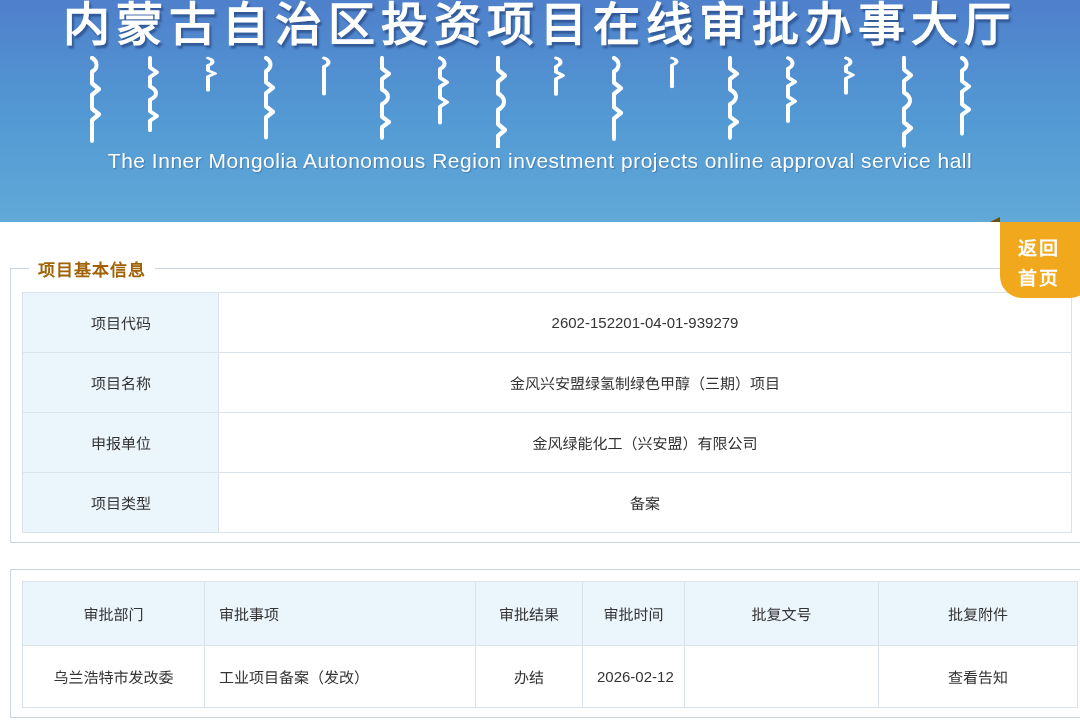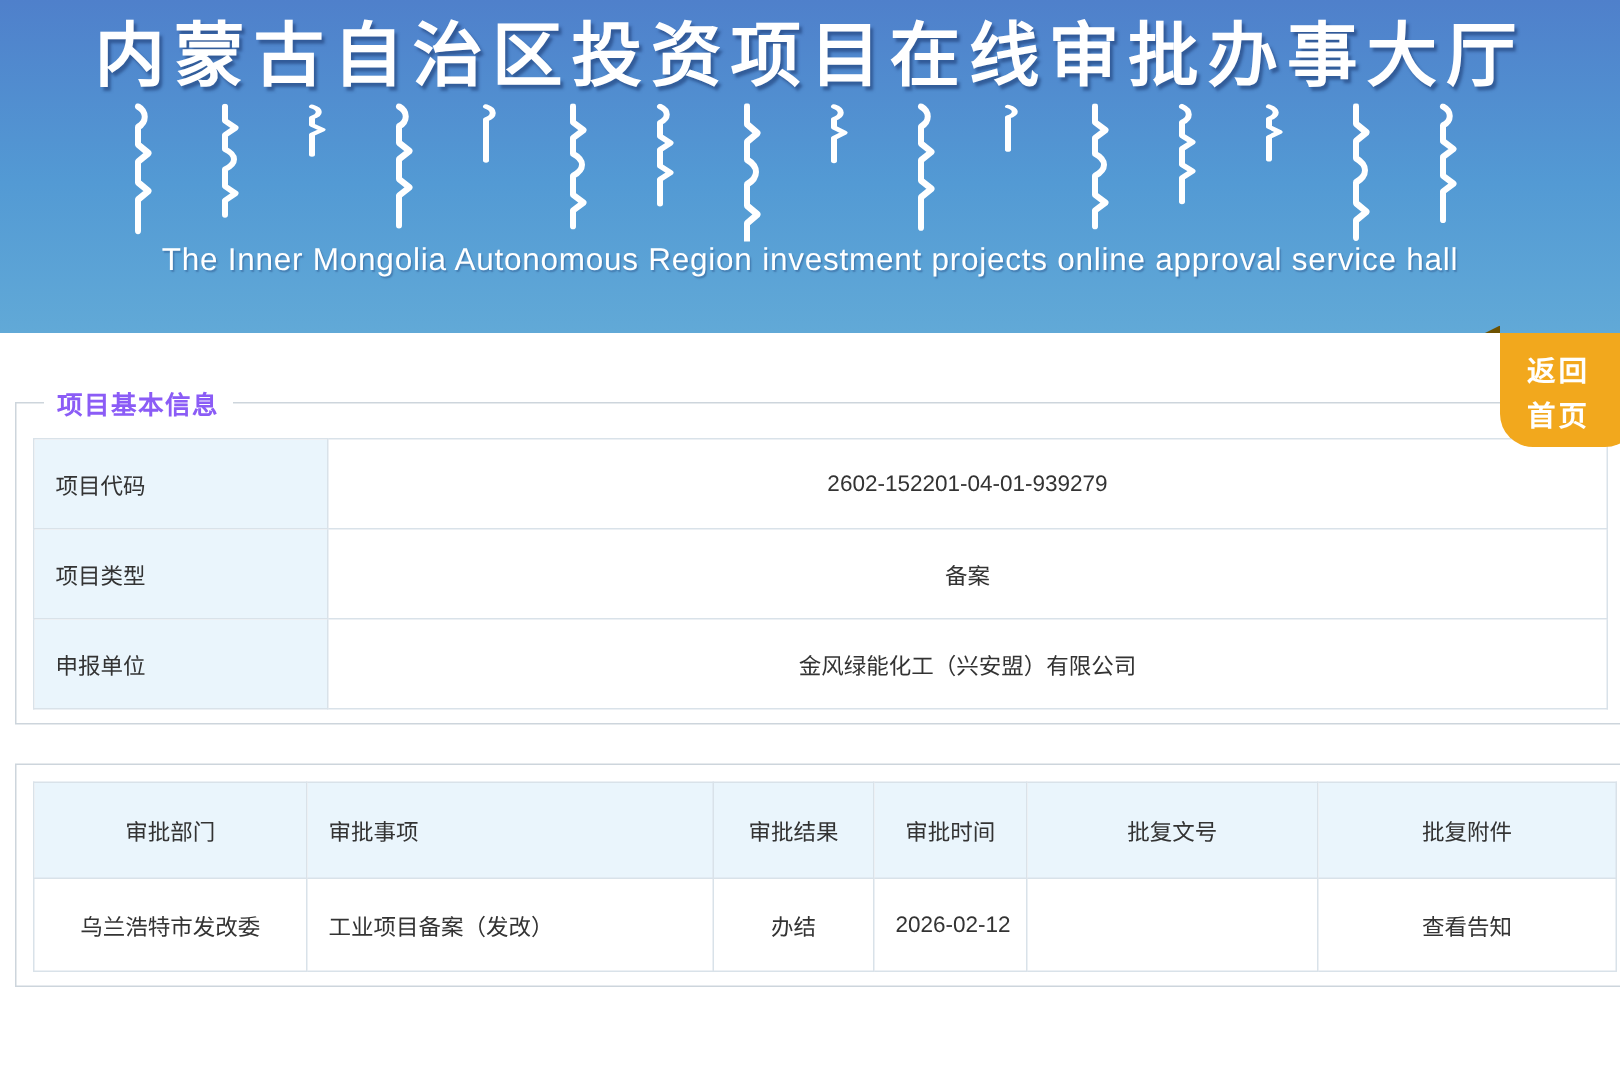--- a/index.html
+++ b/index.html
@@ -10,21 +10,21 @@
     font-family:"Liberation Sans","DejaVu Sans",sans-serif;
     color:#333;
   }
   
   .banner{
     position:relative;width:1080px;height:222px;
     background:linear-gradient(180deg,#4f80cb 0%,#539ad4 55%,#61a9d7 100%);
     overflow:hidden;
   }
   .banner-title{
-    margin:0;padding-top:13px;
+    margin:0;
     text-align:center;
     font-family:"Liberation Serif","DejaVu Serif",serif;
     font-size:47px;font-weight:bold;color:#ffffff;
     letter-spacing:6px;line-height:1.1;
     text-shadow:2px 3px 2px rgba(25,55,110,.55);
     white-space:nowrap;
   }
   .mongolian{display:block;margin:4px auto 0;}
   .mongolian path{stroke:#ffffff;stroke-width:4;fill:none;stroke-linecap:round;stroke-linejoin:round;}
   .banner-subtitle{
@@ -53,41 +53,41 @@
   }
   
   fieldset.panel{
     margin:34px 0 0 10px;
     width:1086px;box-sizing:border-box;
     border:1px solid #cdd5dc;
     padding:11px 0 9px 11px;
   }
   fieldset.panel.second{margin-top:26px;}
   fieldset.panel legend{
-    font-size:17px;font-weight:bold;color:#8b5cf6;
+    font-size:17px;font-weight:bold;color:#a16207;
     padding:0 9px;margin-left:7px;
     letter-spacing:1px;
   }
   
   table.info{
     border-collapse:collapse;
     width:1050px;table-layout:fixed;
     font-size:15px;color:#333;
   }
   table.info td,table.info th{
     border:1px solid #d9e2e9;
     font-weight:normal;
     padding:0 14px;box-sizing:border-box;
     overflow:hidden;white-space:nowrap;text-align:center;
   }
   
   .basic td{height:60px;}
   .basic .lbl{
     width:196px;background:#eaf5fc;
-    text-align:left;padding-right:13px;
+    text-align:center;padding-right:13px;
   }
   .basic .val{text-align:center;background:#ffffff;}
   
   .approval th{height:64px;background:#eaf5fc;text-align:center;}
   .approval td{height:62px;background:#ffffff;text-align:center;}
   .approval th.left,.approval td.left{text-align:left;}
   .approval .c-dept{width:182px;}
   .approval .c-item{width:271px;}
   .approval .c-result{width:107px;}
   .approval .c-time{width:102px;}
@@ -169,26 +169,30 @@
 
 <fieldset class="panel">
   <legend>项目基本信息</legend>
   <table class="info basic">
     <tbody>
       <tr>
         <td class="lbl">项目代码</td>
         <td class="val">2602-152201-04-01-939279</td>
       </tr>
       <tr>
+        <td class="lbl">项目名称</td>
+        <td class="val">金风兴安盟绿氢制绿色甲醇（三期）项目</td>
+      </tr>
+      <tr>
+        <td class="lbl">申报单位</td>
+        <td class="val">金风绿能化工（兴安盟）有限公司</td>
+      </tr>
+      <tr>
         <td class="lbl">项目类型</td>
         <td class="val">备案</td>
-      </tr>
-      <tr>
-        <td class="lbl">申报单位</td>
-        <td class="val">金风绿能化工（兴安盟）有限公司</td>
       </tr>
     </tbody>
   </table>
 </fieldset>
 
 <fieldset class="panel second">
   <table class="info approval">
     <thead>
       <tr>
         <th class="c-dept">审批部门</th>

